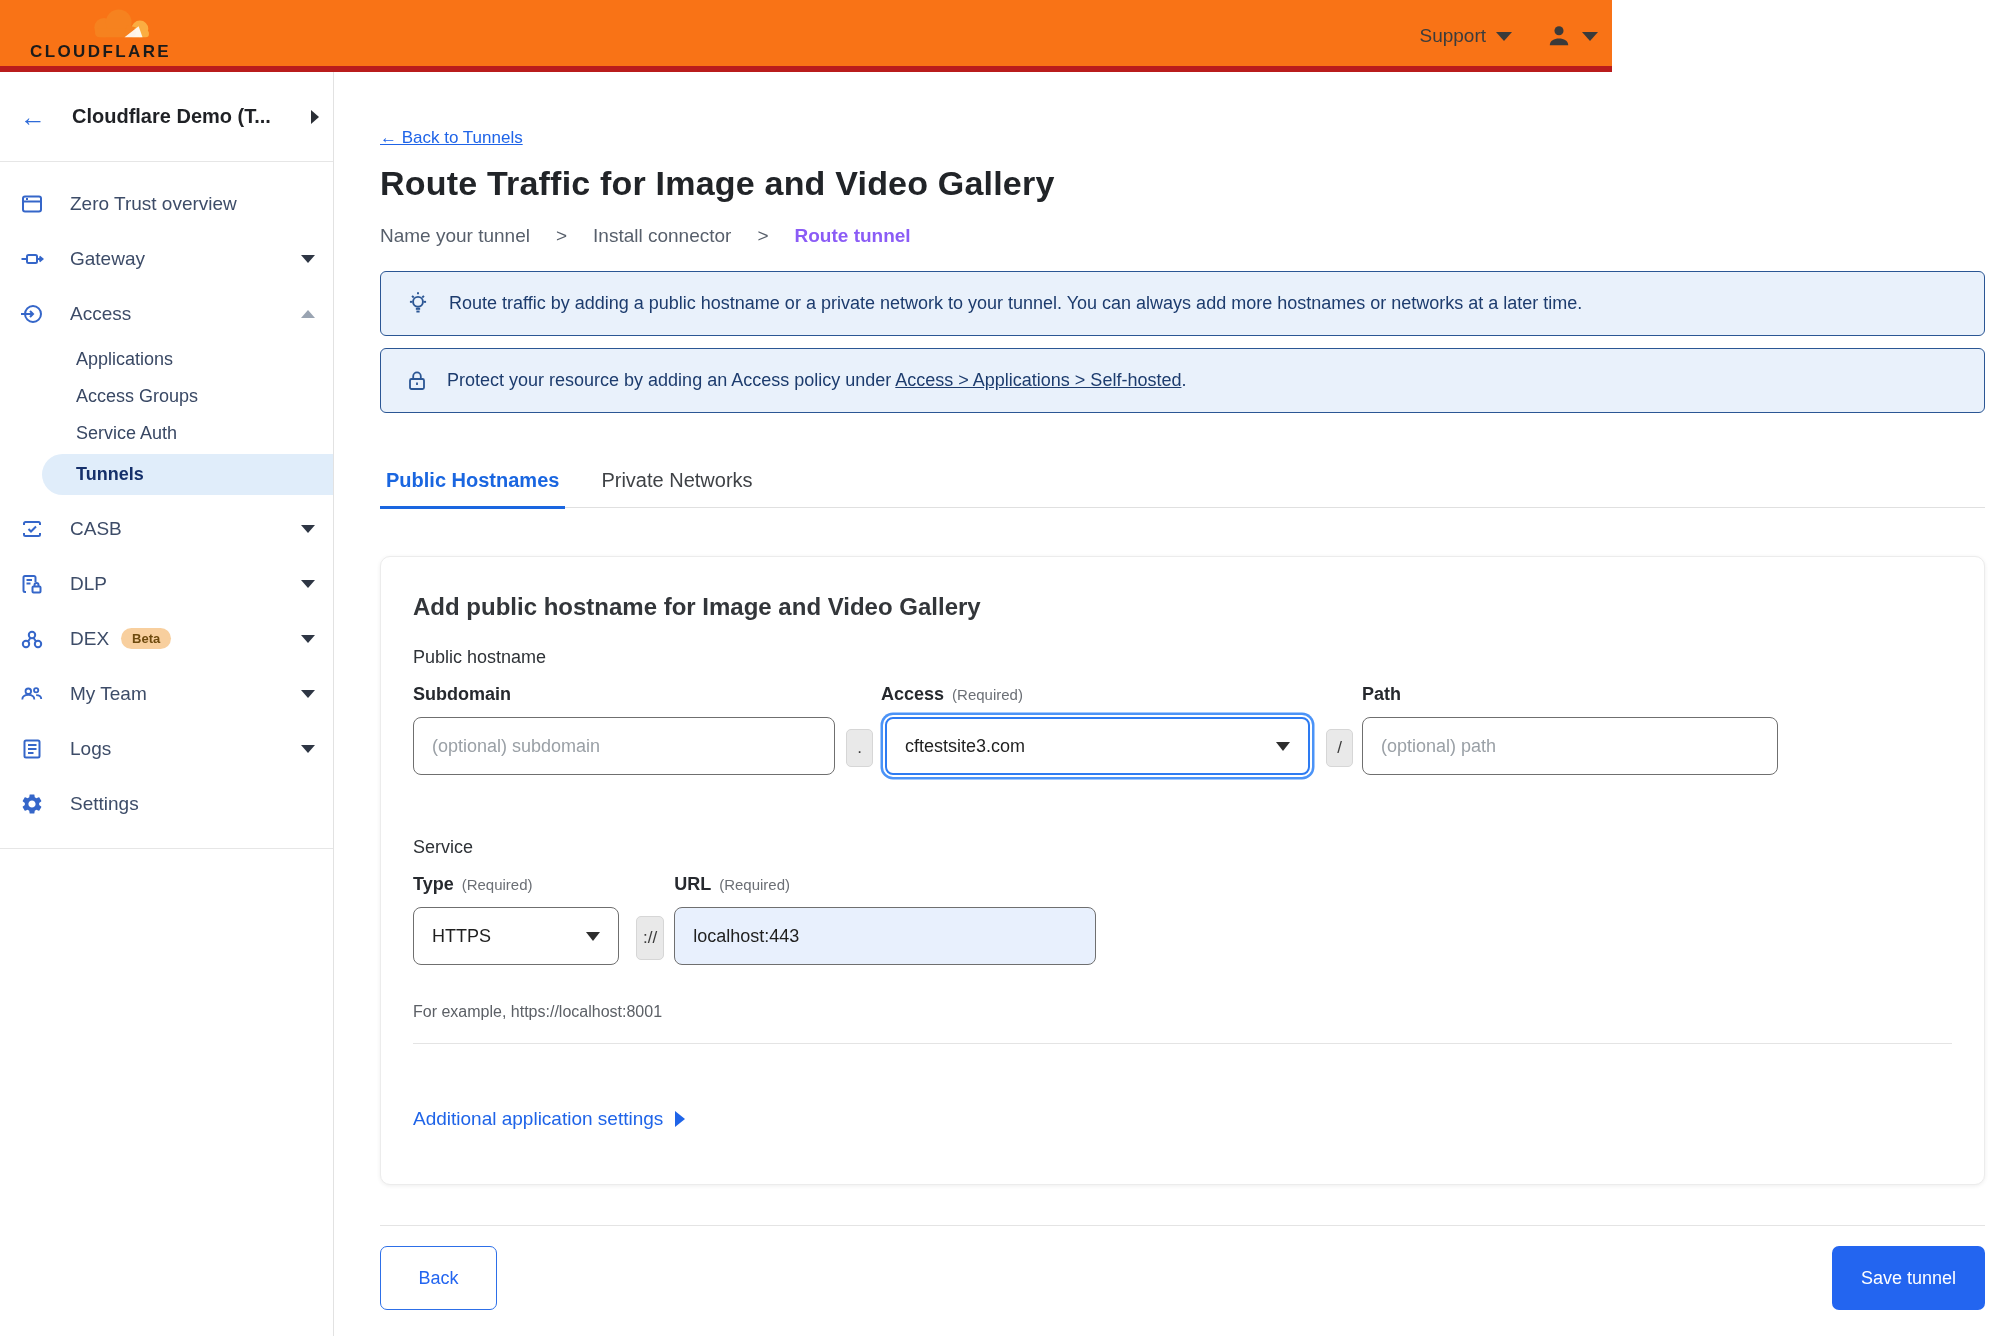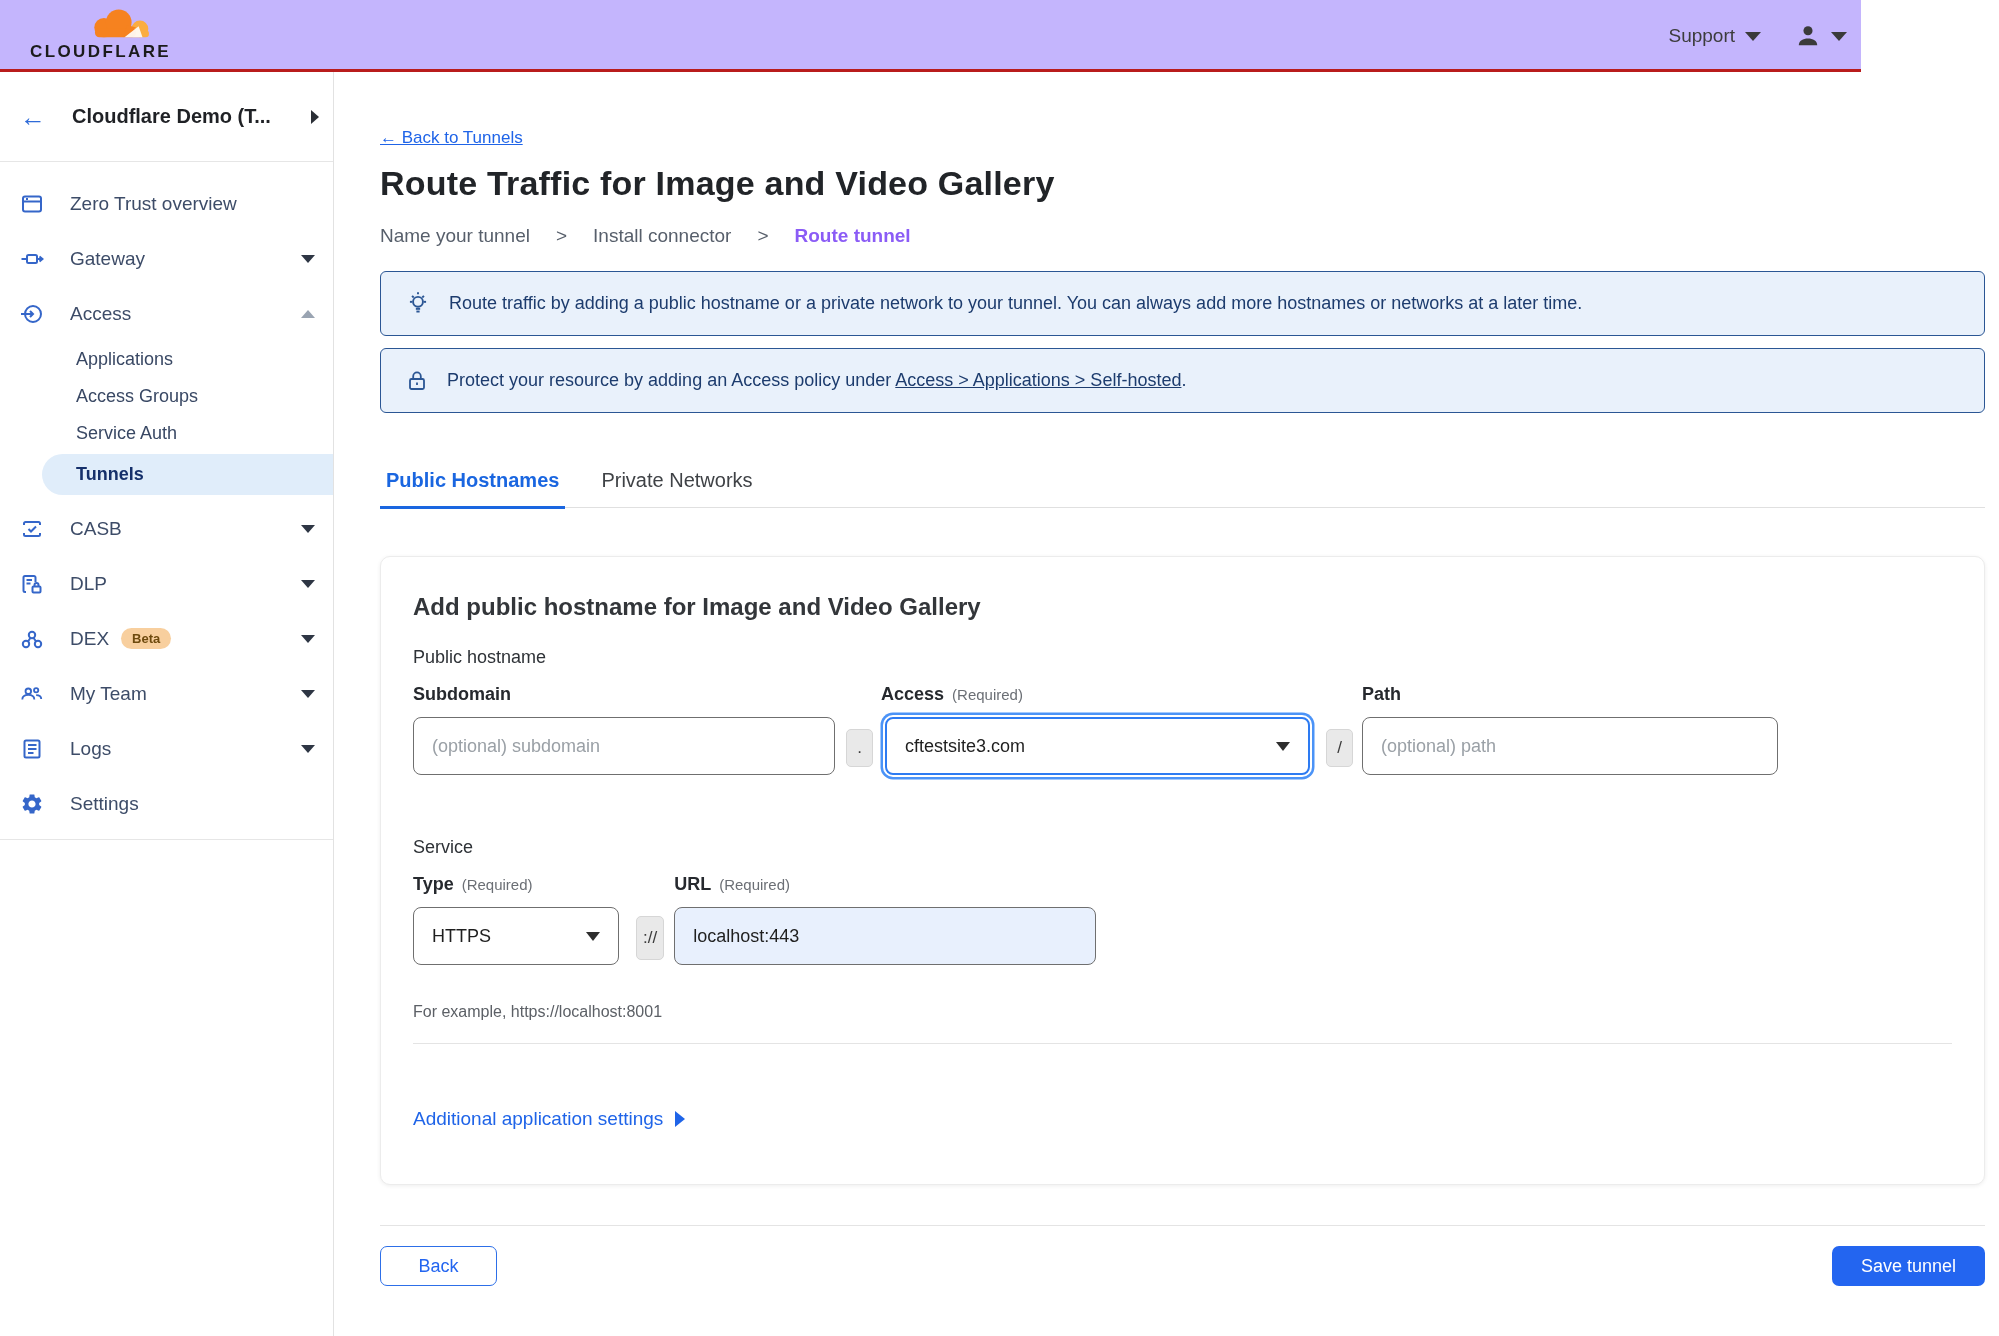--- a/index.html
+++ b/index.html
@@ -4,22 +4,22 @@
 <style>
   * { margin:0; padding:0; box-sizing:border-box; }
   html,body { width:1999px; height:1336px; }
   body {
     font-family:"Liberation Sans", sans-serif;
     background:#ffffff; color:#222; overflow:hidden; position:relative;
   }
 
   
   .topbar {
-    position:absolute; top:0; left:0; width:1861px; height:72px;
-    background:#c4b5fd; border-bottom:3px solid #b91c1c; z-index:30;
+    position:absolute; top:0; left:0; width:1612px; height:72px;
+    background:#f97316; border-bottom:6px solid #b91c1c; z-index:30;
   }
   .logo { position:absolute; left:16px; top:4px; width:160px; height:62px; }
   .logo svg { position:absolute; left:68px; top:3px; }
   .logo .brand {
     position:absolute; left:14px; top:38px; font-size:17px; font-weight:800;
     letter-spacing:2.4px; color:#1b1b1b;
   }
   .topbar-right { position:absolute; right:14px; top:0; height:72px; display:flex; align-items:center; gap:34px; }
   .support { display:flex; align-items:center; gap:10px; font-size:19px; color:#3c3c3c; cursor:pointer; }
   .caret-down { width:0; height:0; border-left:8px solid transparent; border-right:8px solid transparent; border-top:9px solid #3a3a3a; }
@@ -30,21 +30,21 @@
     position:absolute; top:72px; left:0; width:334px; bottom:0;
     background:#fff; border-right:1px solid #e2e2e2; z-index:20;
   }
   .sidebar-header {
     height:90px; display:flex; align-items:center; padding:0 14px 0 20px;
     border-bottom:1px solid #e6e6e6;
   }
   .back-arrow { color:#2f6bd8; font-size:26px; line-height:1; margin-right:26px; cursor:pointer; }
   .acct-title { font-size:20px; font-weight:700; color:#1f2125; flex:1; white-space:nowrap; overflow:hidden; }
   .caret-right { width:0; height:0; border-top:7px solid transparent; border-bottom:7px solid transparent; border-left:8px solid #2b2f36; }
-  .nav { padding:14px 0 8px 0; border-bottom:1px solid #e6e6e6; }
+  .nav { padding:14px 0 17px 0; border-bottom:1px solid #e6e6e6; }
   .nav-item {
     height:55px; display:flex; align-items:center; padding:0 18px 0 20px; cursor:pointer;
   }
   .nav-item .nicon { width:24px; height:24px; margin-right:26px; display:flex; align-items:center; justify-content:center; }
   .nav-item .nlabel { font-size:19px; color:#3d4c68; flex:1; display:flex; align-items:center; gap:12px; }
   .nav-item .chev { width:0; height:0; border-left:7px solid transparent; border-right:7px solid transparent; border-top:8px solid #2e3644; }
   .nav-item .chev.up { border-top:none; border-bottom:8px solid #9aa4b2; }
   .sub-item {
     height:37px; display:flex; align-items:center; padding-left:76px;
     font-size:18px; color:#394864; cursor:pointer;
@@ -110,21 +110,21 @@
   }
   .sep-badge.tall { height:44px; margin-bottom:7px; font-size:17px; }
   .url-input { background:#e8f0fd !important; }
   .example { margin-top:36px; font-size:16px; color:#5c6066; }
   .card-divider { margin-top:22px; border-top:1px solid #e4e4e4; }
   .addl { margin-top:64px; display:inline-flex; align-items:center; gap:12px; font-size:19px; color:#1f64e8; cursor:pointer; }
   .addl .tri { width:0; height:0; border-top:8px solid transparent; border-bottom:8px solid transparent; border-left:10px solid #1f64e8; }
 
   .footer-divider { margin-top:40px; border-top:1px solid #e4e4e4; }
   .footer { margin-top:20px; display:flex; justify-content:space-between; align-items:center; }
-  .btn { height:40px; border-radius:7px; font-family:"Liberation Sans", sans-serif; font-size:18px; cursor:pointer; }
+  .btn { height:64px; border-radius:7px; font-family:"Liberation Sans", sans-serif; font-size:18px; cursor:pointer; }
   .btn-back { width:117px; background:#fff; border:1.5px solid #2d6fe8; color:#2365f0; }
   .btn-save { width:153px; background:#2365f0; border:none; color:#fff; }
 
   .f-col { display:flex; flex-direction:column; }
 </style>
 </head>
 <body>
 
 <div class="topbar">
   <div class="logo">

